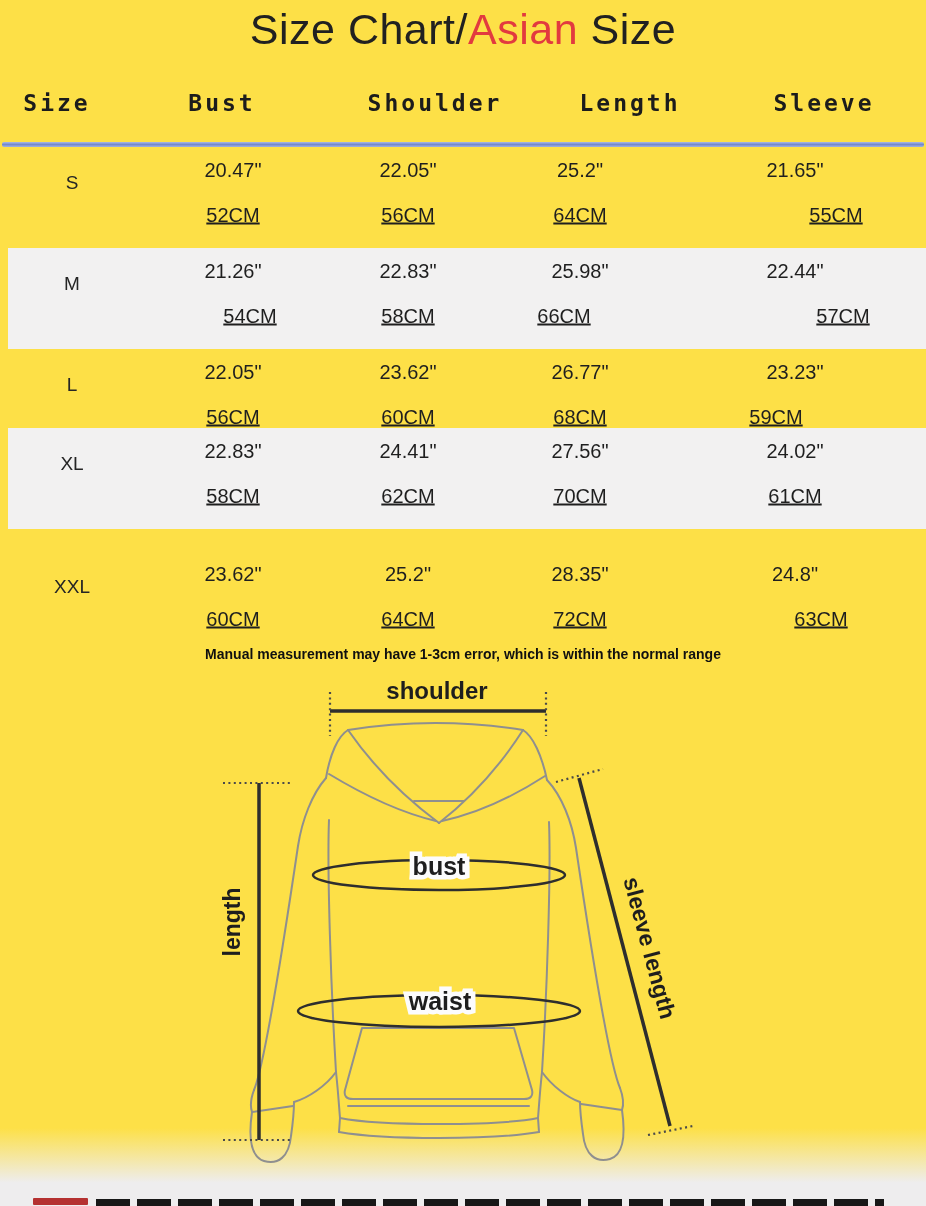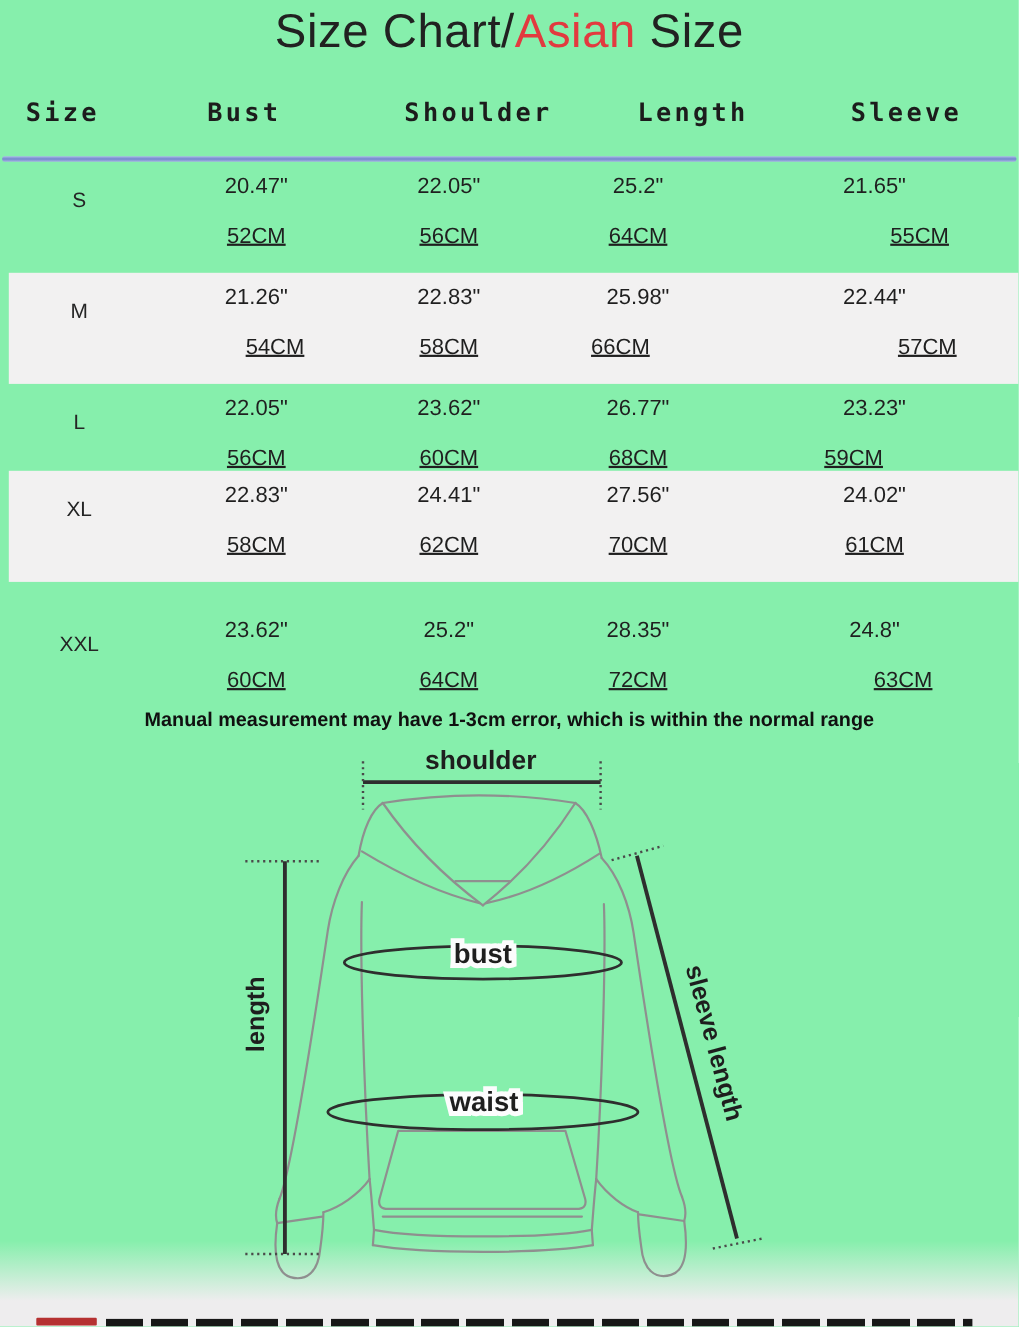--- a/index.html
+++ b/index.html
@@ -1,17 +1,17 @@
 <!DOCTYPE html>
 <html><head>
 <meta charset="utf-8">
 <style>
   html,body{margin:0;padding:0;}
   .page{
-    position:relative;width:926px;height:1206px;background:#86efac;
+    position:relative;width:926px;height:1206px;background:#fde047;
     overflow:hidden;font-family:"Liberation Sans",sans-serif;
   }
   
   .title{
     position:absolute;top:2px;left:0;width:926px;height:54px;
     text-align:center;font-size:43px;font-weight:500;color:#212121;
     letter-spacing:.5px;line-height:54px;
   }
   .title .accent{color:#e23a3f;}
   
@@ -33,21 +33,21 @@
   .cell{
     position:absolute;transform:translate(-50%,-50%);white-space:nowrap;
     font-size:20px;color:#1f1f1f;z-index:2;
   }
   .cell-size{left:72px;top:36px;font-size:19px;color:#252525;}
   .val-in{top:23px;}
   .val-cm{top:68px;text-decoration:underline;}
   
   .note{
     position:absolute;top:642px;left:0;width:926px;height:24px;line-height:24px;
-    text-align:center;font-size:18px;font-weight:700;color:#101010;
+    text-align:center;font-size:14px;font-weight:700;color:#101010;
   }
   
   .bottom-fade{
     position:absolute;top:1128px;left:0;width:926px;height:78px;z-index:1;
     background:linear-gradient(180deg,rgba(238,237,238,0) 0%,#eeedee 70%,#eeedee 100%);
   }
   .hoodie{position:absolute;top:670px;left:190px;z-index:2;}
   
   .cutoff-strip{position:absolute;top:1196px;left:0;width:926px;height:10px;z-index:3;}
   .cutoff-red{position:absolute;left:33px;top:2px;width:55px;height:7px;background:#b53131;border-radius:1px;}

